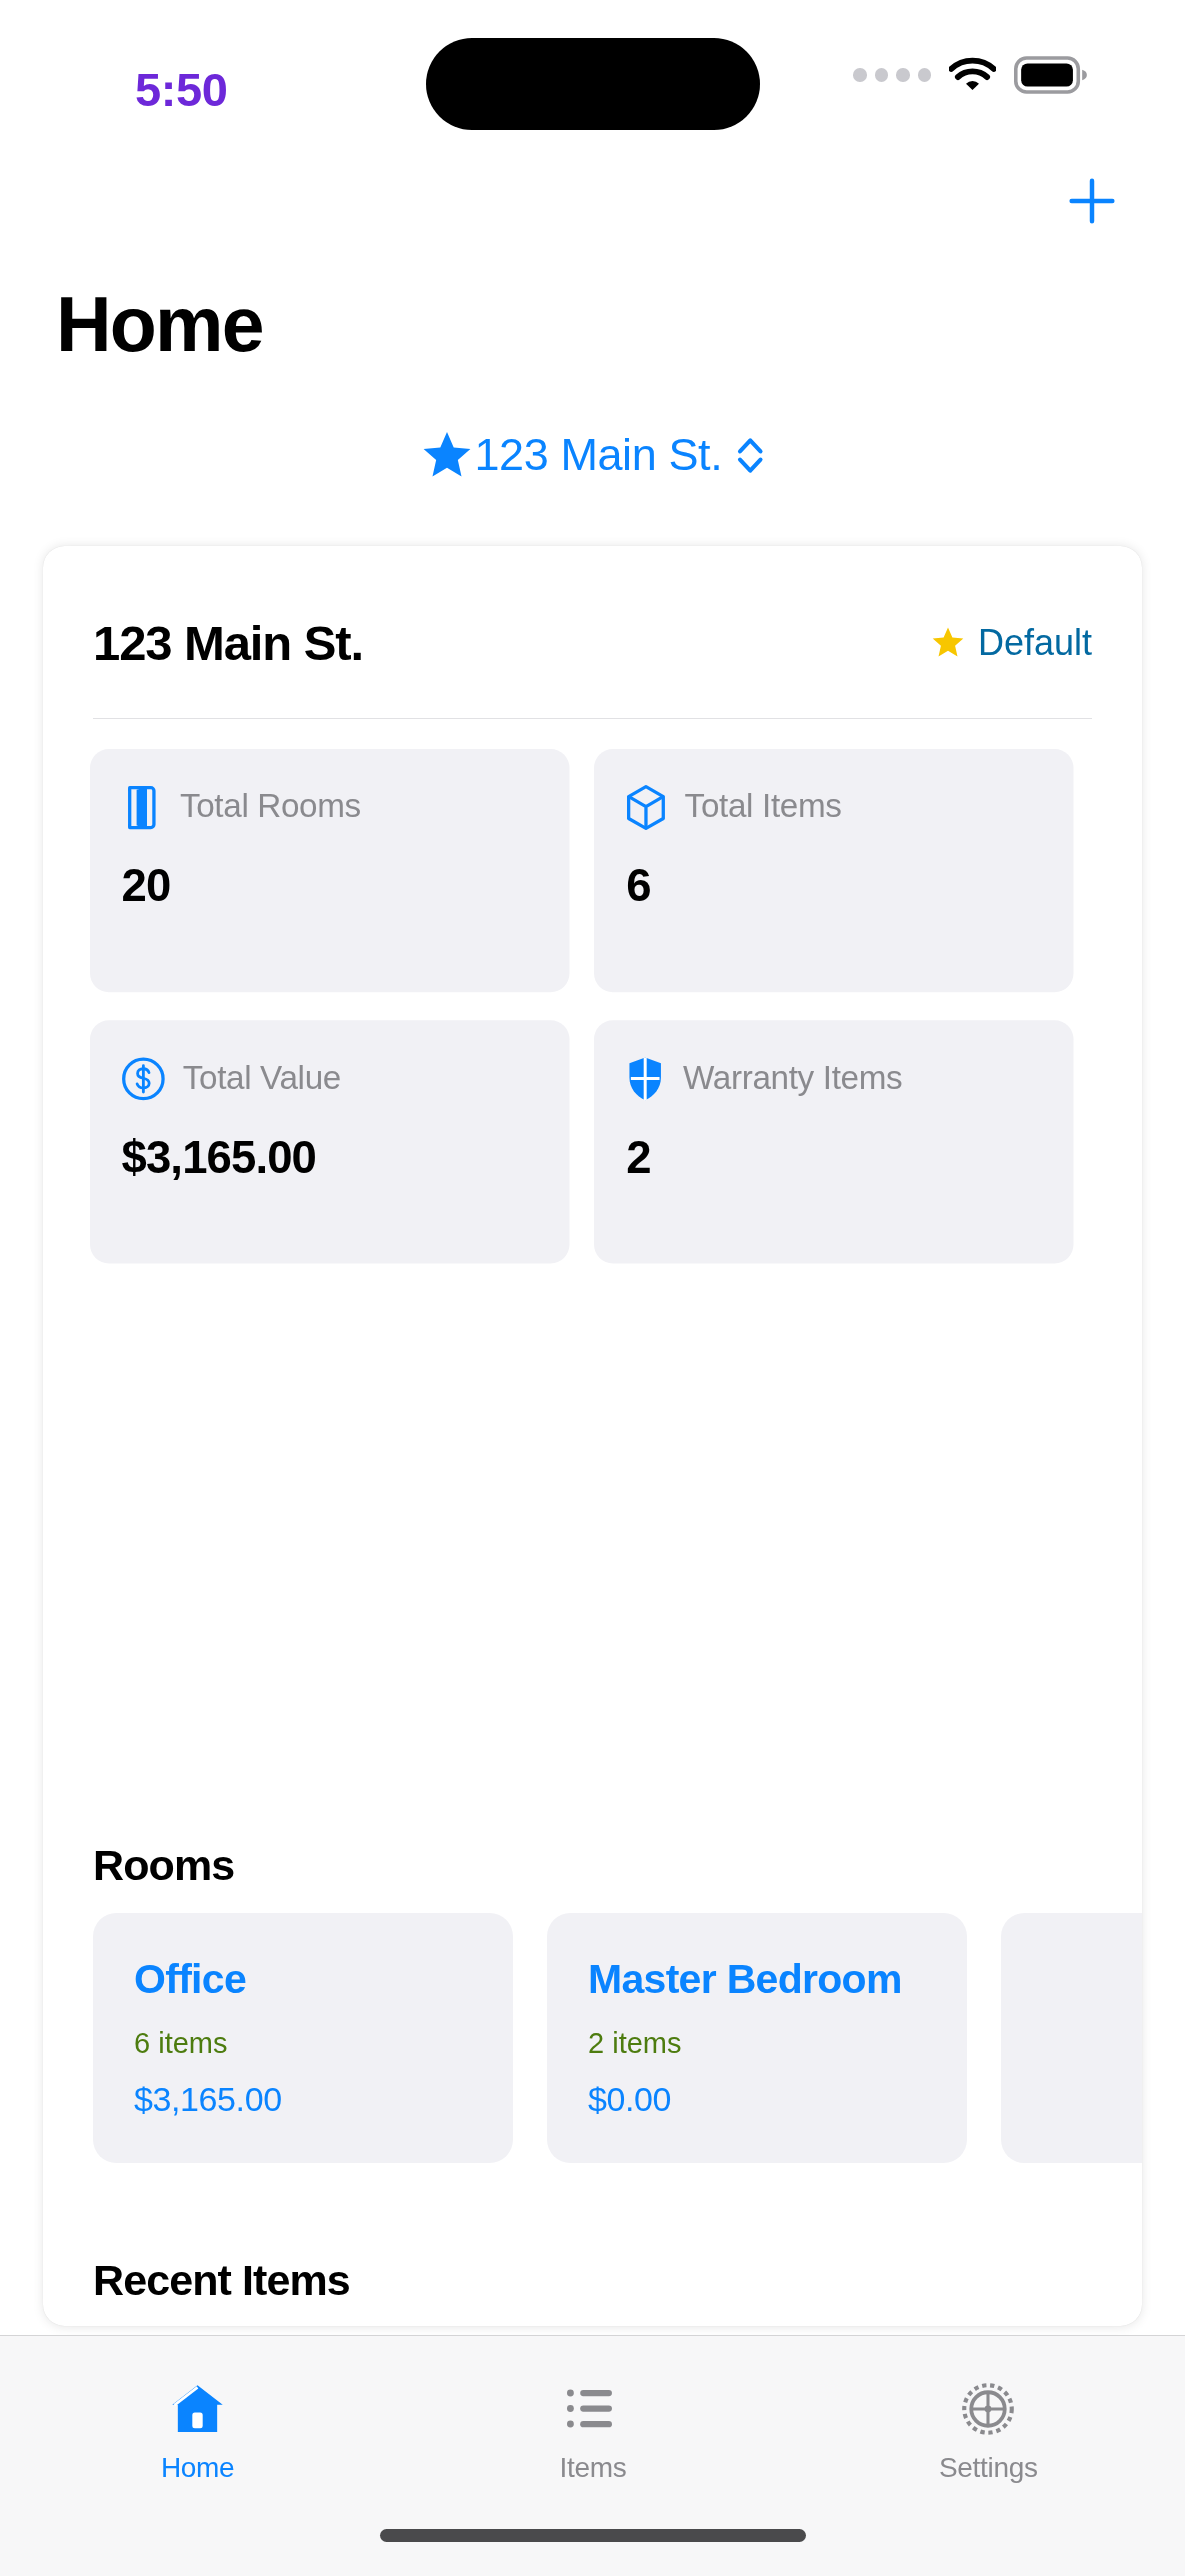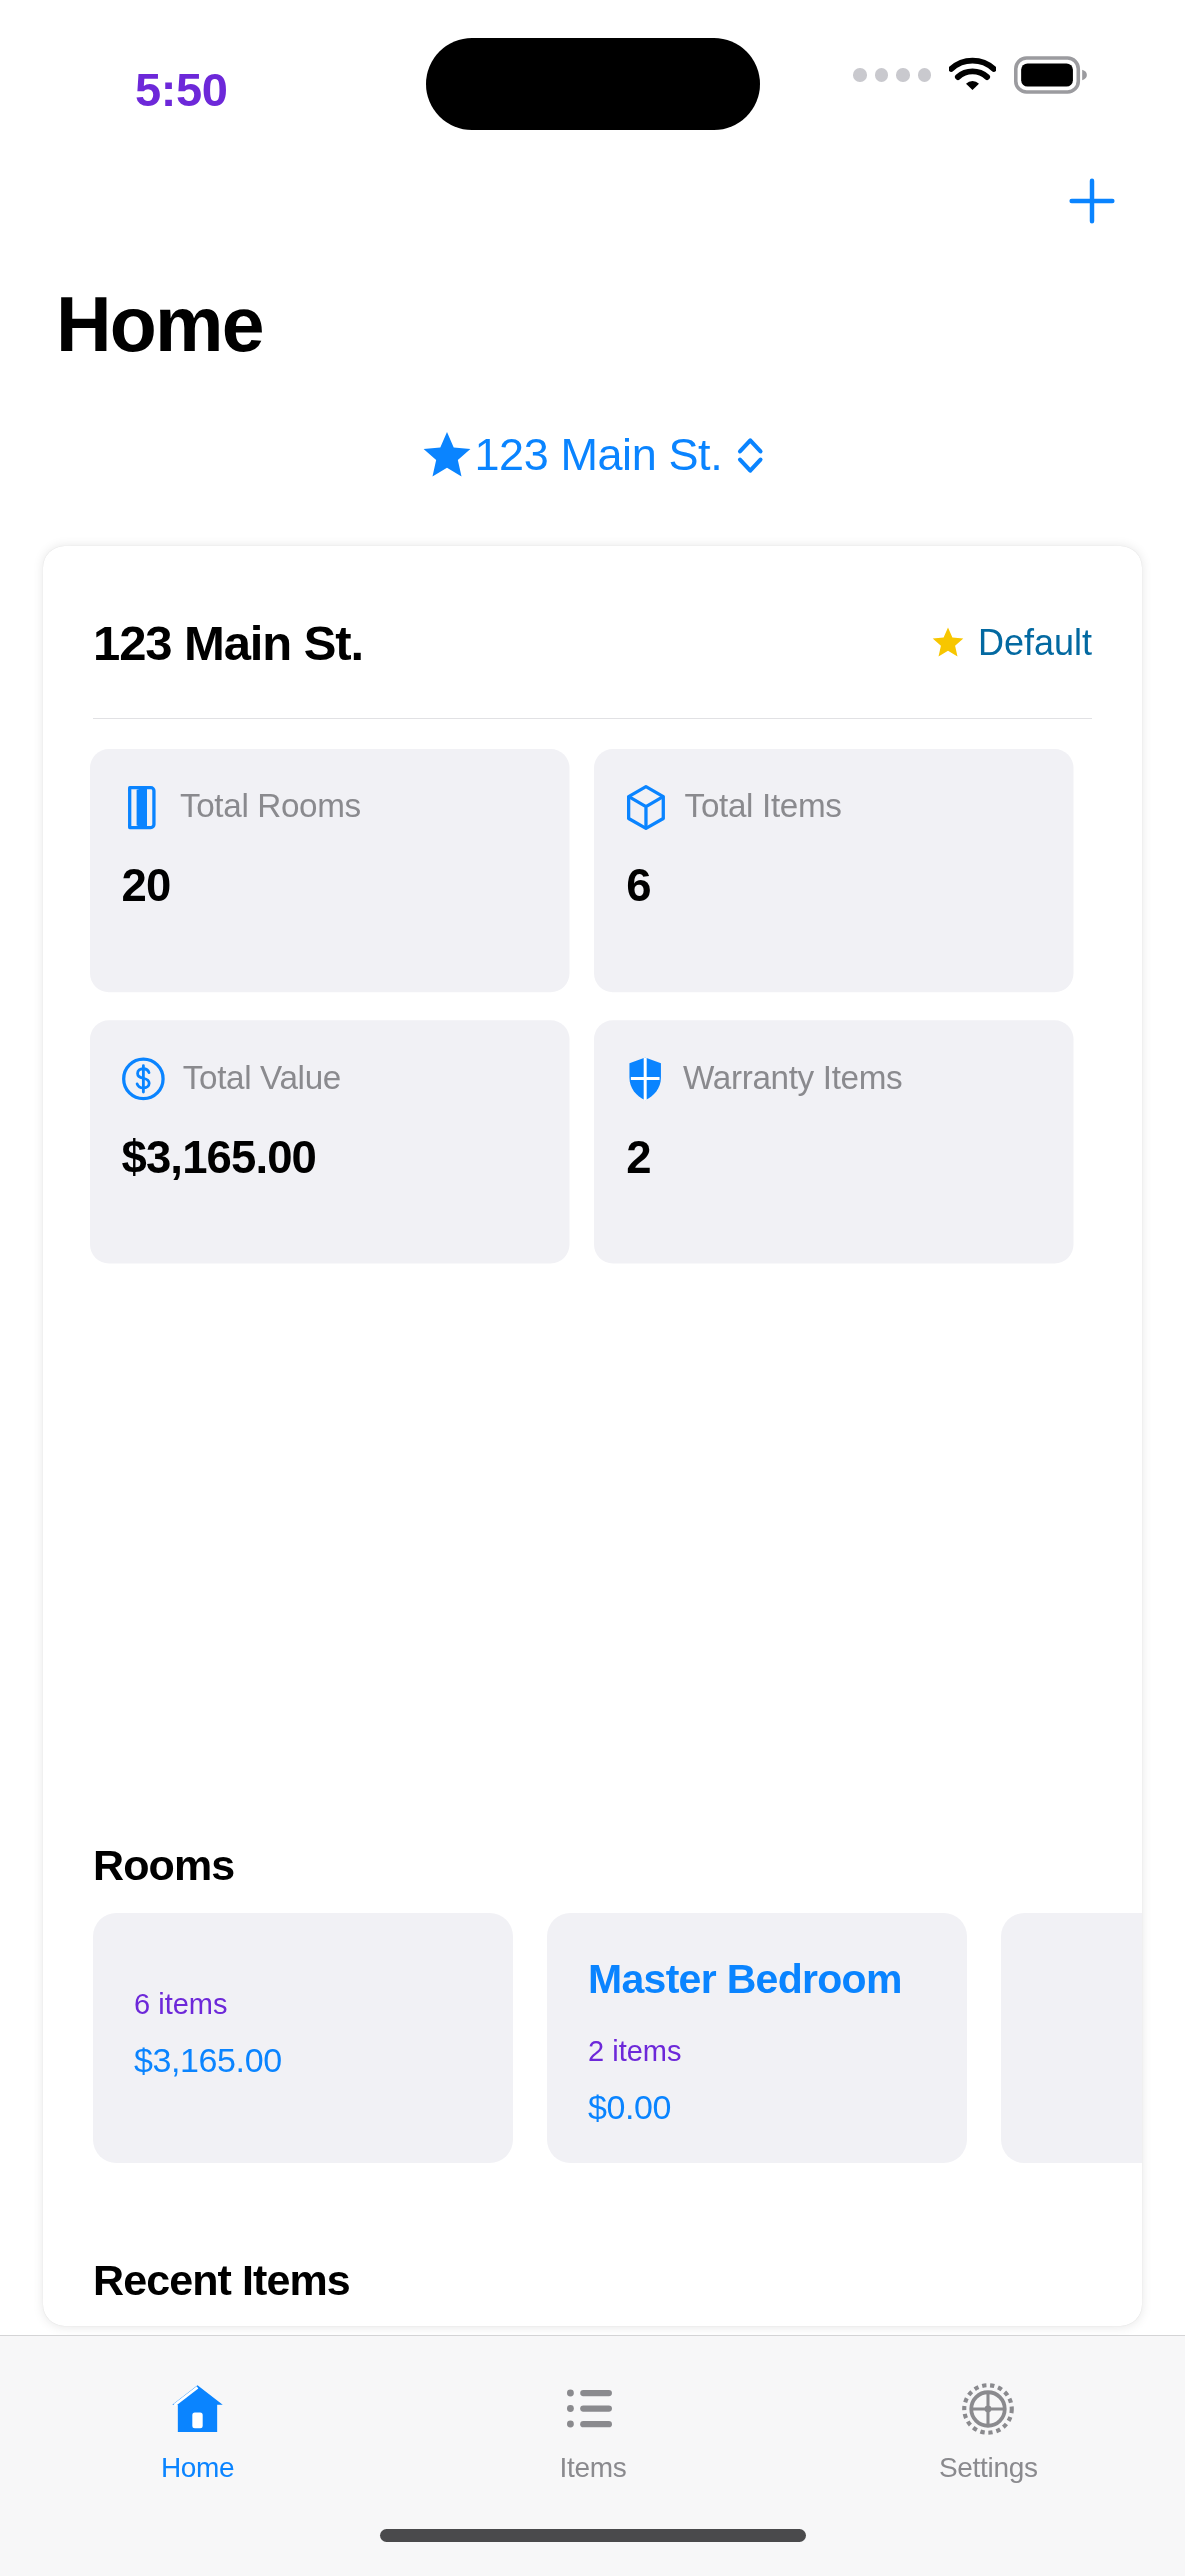--- a/index.html
+++ b/index.html
@@ -241,23 +241,23 @@
     cursor: pointer;
   }
   .room-name {
     font-size: 41px;
     font-weight: 600;
     color: #0a84ff;
     letter-spacing: -0.7px;
     white-space: nowrap;
   }
   .room-items {
-    margin-top: 32px;
+    margin-top: 24px;
     font-size: 29px;
-    color: #6d28d9;
+    color: #4d7c0f;
     font-weight: 400;
   }
   .room-value {
     margin-top: 20px;
     font-size: 34px;
     color: #0a84ff;
     font-weight: 400;
     letter-spacing: -0.4px;
   }
 
@@ -441,20 +441,21 @@
         </div>
         <div class="stat-value">2</div>
       </div>
 
     </div>
 
     <div class="section-title" id="rooms-title">Rooms</div>
 
     <div class="rooms-row">
       <div class="room-card">
+        <div class="room-name">Office</div>
         <div class="room-items">6 items</div>
         <div class="room-value">$3,165.00</div>
       </div>
       <div class="room-card">
         <div class="room-name">Master Bedroom</div>
         <div class="room-items">2 items</div>
         <div class="room-value">$0.00</div>
       </div>
       <div class="room-card">
         <div class="room-name"></div>

